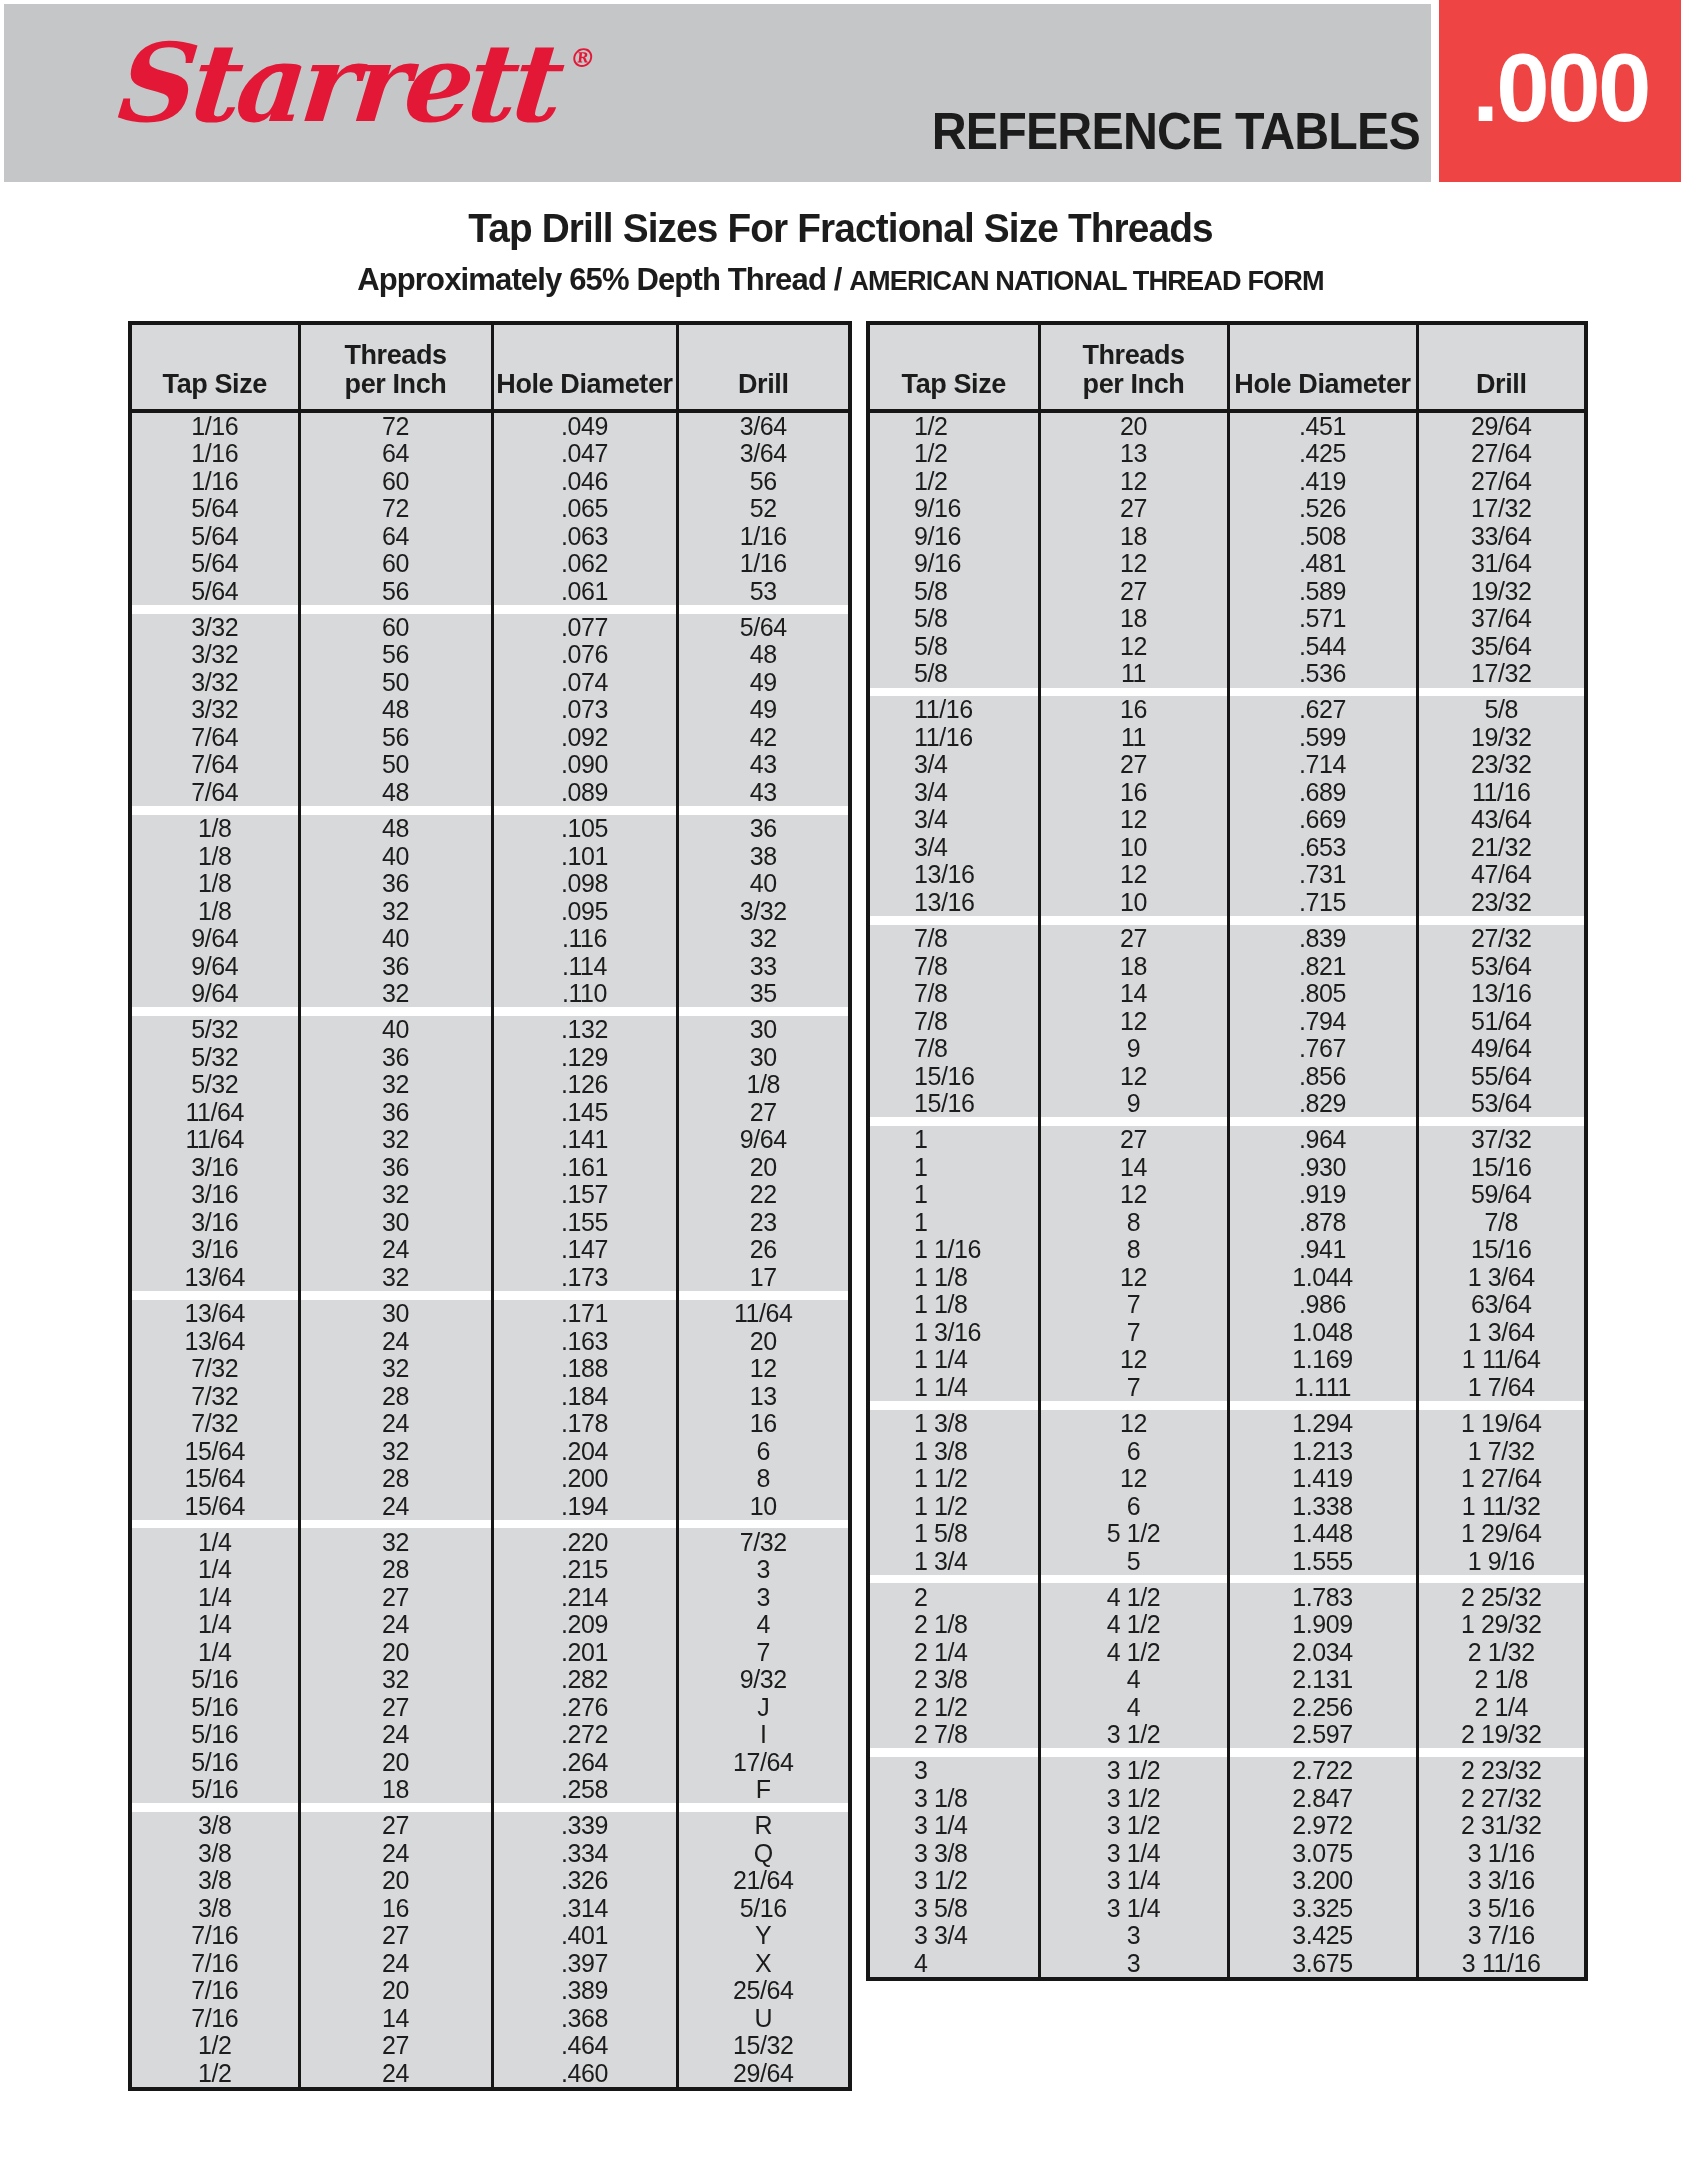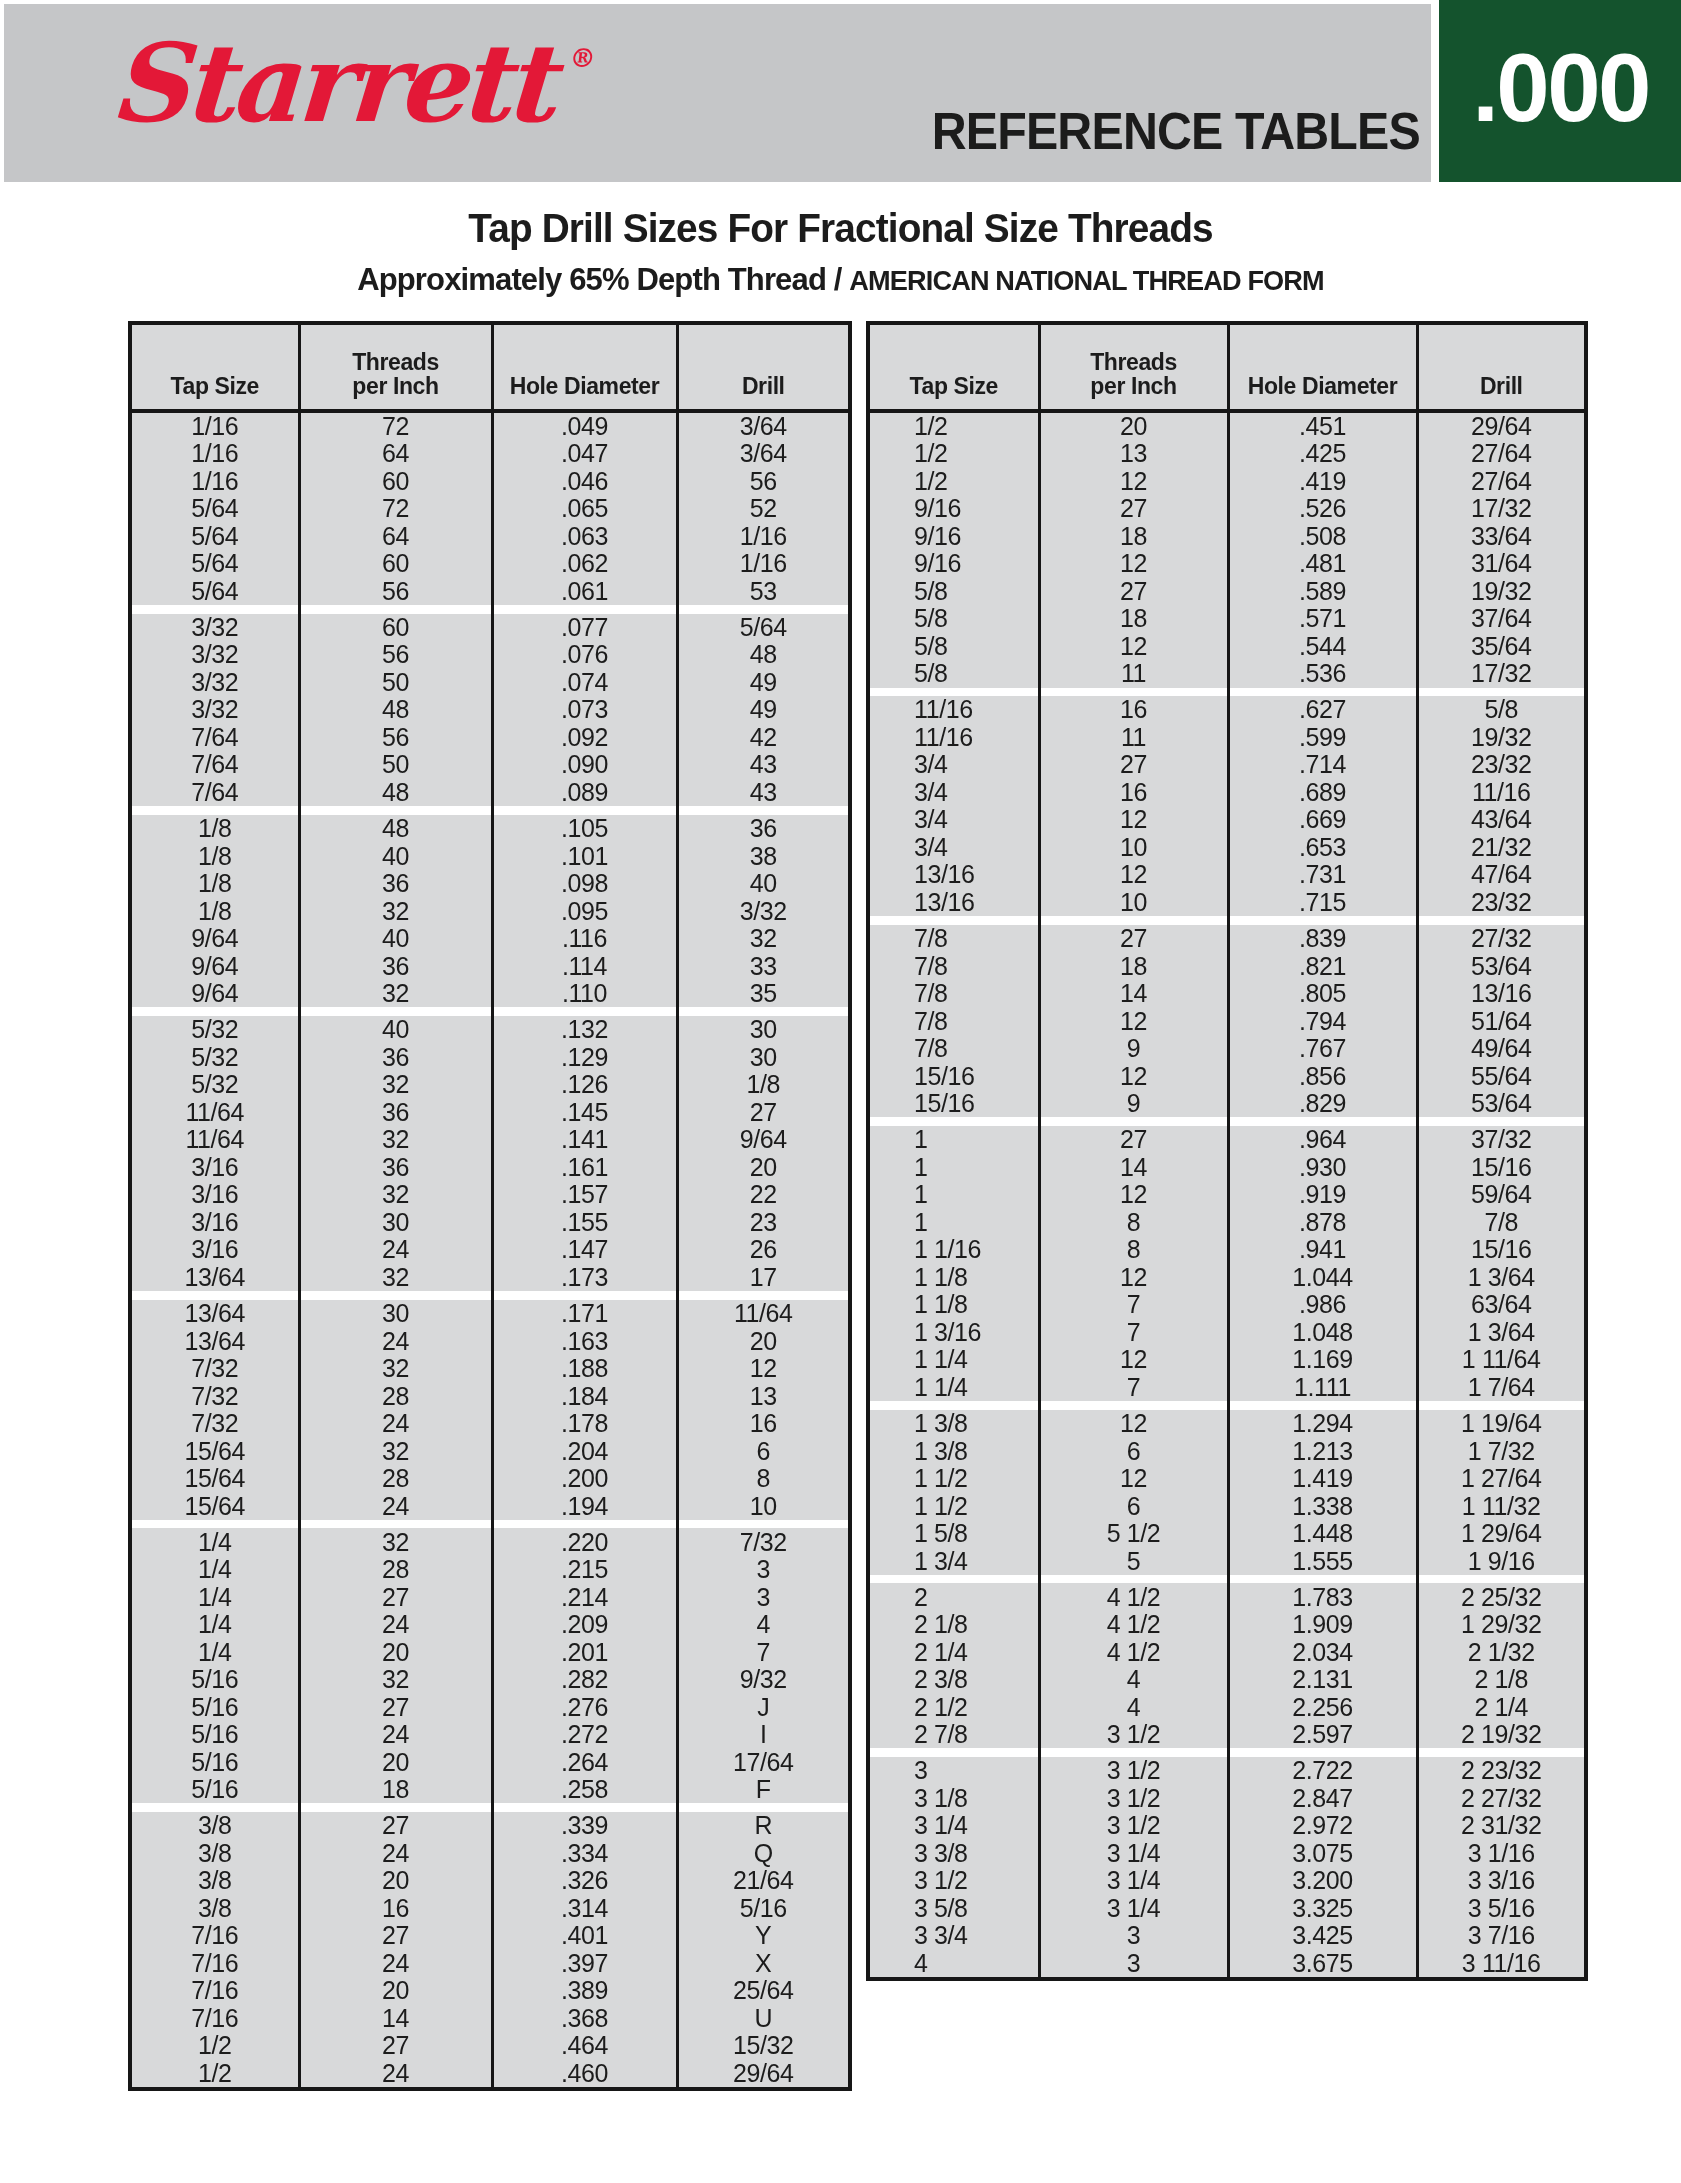--- a/index.html
+++ b/index.html
@@ -22,21 +22,21 @@
     font-size:26px; font-style:normal; letter-spacing:0;
     position:relative; top:-54px; left:8.7px;
   }
   .banner-title {
     position:absolute; right:10.5px; bottom:21px;
     font-weight:bold; font-size:52px; letter-spacing:-0.9px; white-space:nowrap;
     transform:scaleX(0.93); transform-origin:right bottom;
   }
   .tab-box {
     position:absolute; left:1439px; top:0; width:243px; height:182px;
-    background:#14532d; color:#ffffff; display:flex; align-items:center;
+    background:#ef4444; color:#ffffff; display:flex; align-items:center;
     justify-content:center; font-weight:bold; font-size:96px; letter-spacing:-2.6px;
     padding-bottom:5.2px; box-sizing:border-box;
   }
   
   .title {
     position:absolute; top:206px; left:0; width:100%; margin:0;
     text-align:center; font-size:40px; font-weight:bold; letter-spacing:-0.9px;
     transform:scaleX(0.97);
   }
   .subtitle {
@@ -47,21 +47,21 @@
   .subtitle .caps { font-size:28px; }
   
   .drill-table {
     position:absolute; top:321px; border-collapse:collapse;
     background:#d8d9da; border:4.4px solid #161616; table-layout:fixed;
   }
   .drill-table.left  { left:128px; width:721px; }
   .drill-table.right { left:866px; width:717px; }
   .drill-table th {
     vertical-align:bottom; padding:0 0 10.5px 0;
-    height:73px; font-size:23px; font-weight:bold; line-height:1.05;
+    height:73px; font-size:27px; font-weight:bold; line-height:1.05;
     border-bottom:4.4px solid #161616; letter-spacing:-0.4px;
   }
   .drill-table td {
     height:27.5px; padding:0; text-align:center; font-size:25px;
     line-height:1; letter-spacing:-0.4px; overflow:hidden; white-space:nowrap;
   }
   .drill-table th + th, .drill-table td + td { border-left:3.5px solid #161616; }
   .drill-table tr.gap td { height:8.7px; background:#ffffff; }
   .drill-table.right td:first-child { text-align:left; padding-left:44px; }
 </style>

